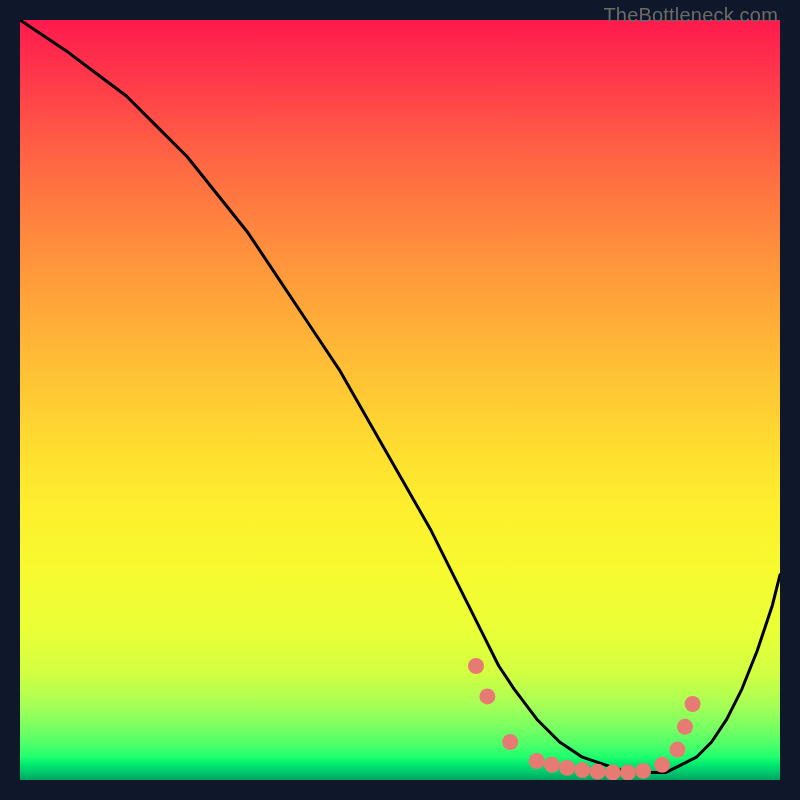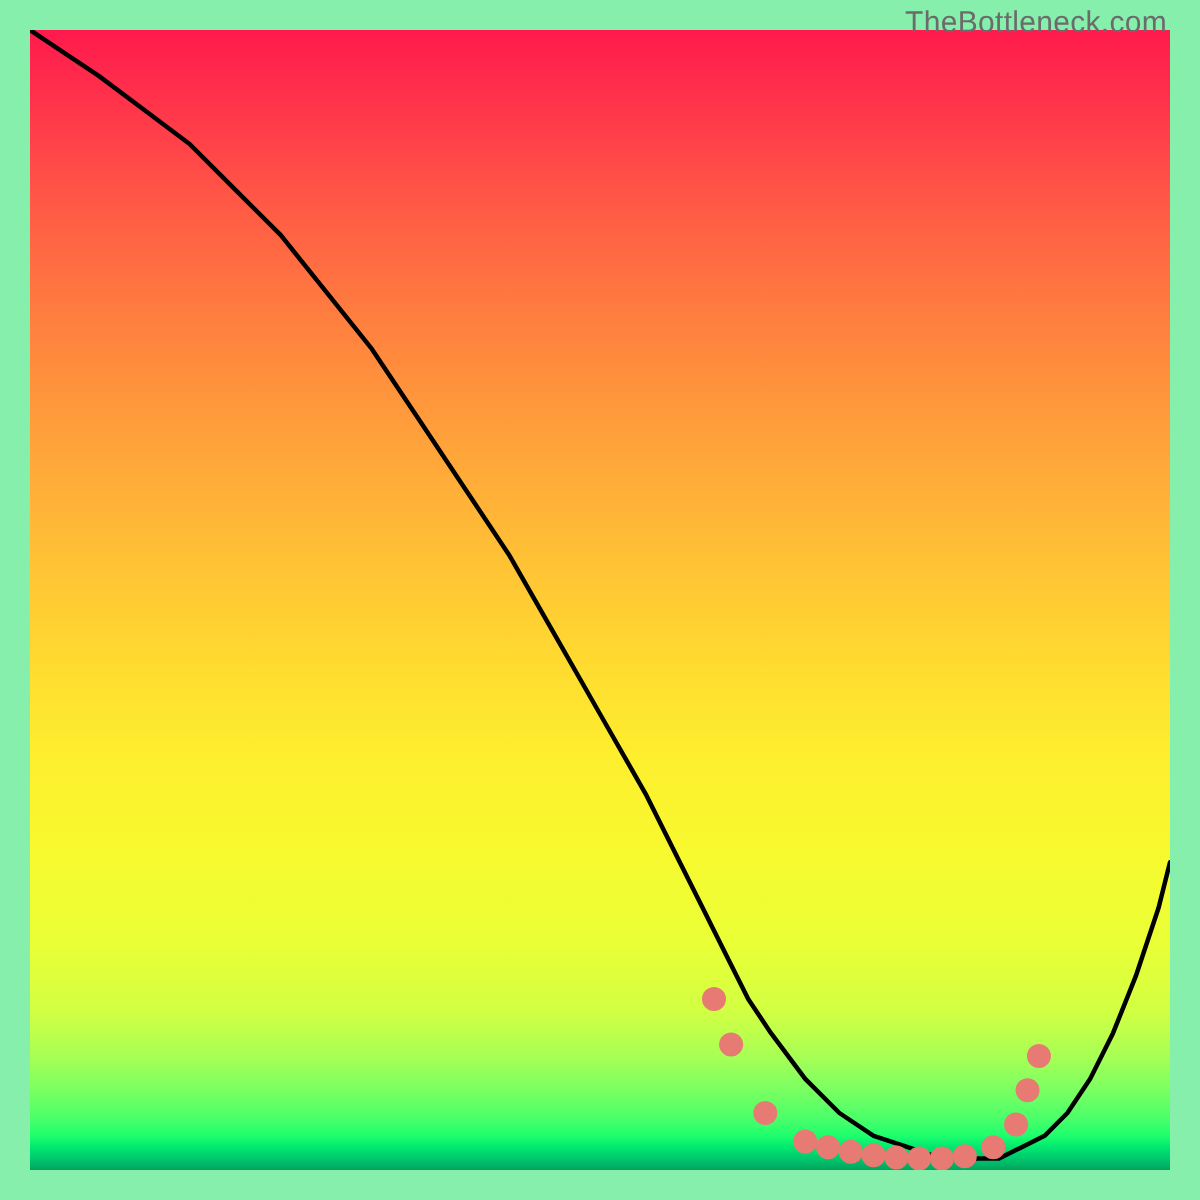--- a/index.html
+++ b/index.html
@@ -1,21 +1,21 @@
 <!DOCTYPE html>
 <html><head>
 <meta charset="utf-8">
 <style>
   * { margin: 0; padding: 0; box-sizing: border-box; }
   html, body { width: 800px; height: 800px; background: #000; overflow: hidden; }
   .wrap {
     position: relative;
     width: 800px;
     height: 800px;
-    background: #86efac;
+    background: #0f172a;
   }
   .plot {
     position: absolute;
     left: 20px;
     top: 20px;
     width: 760px;
     height: 760px;
   }
   .gradient {
     position: absolute;

